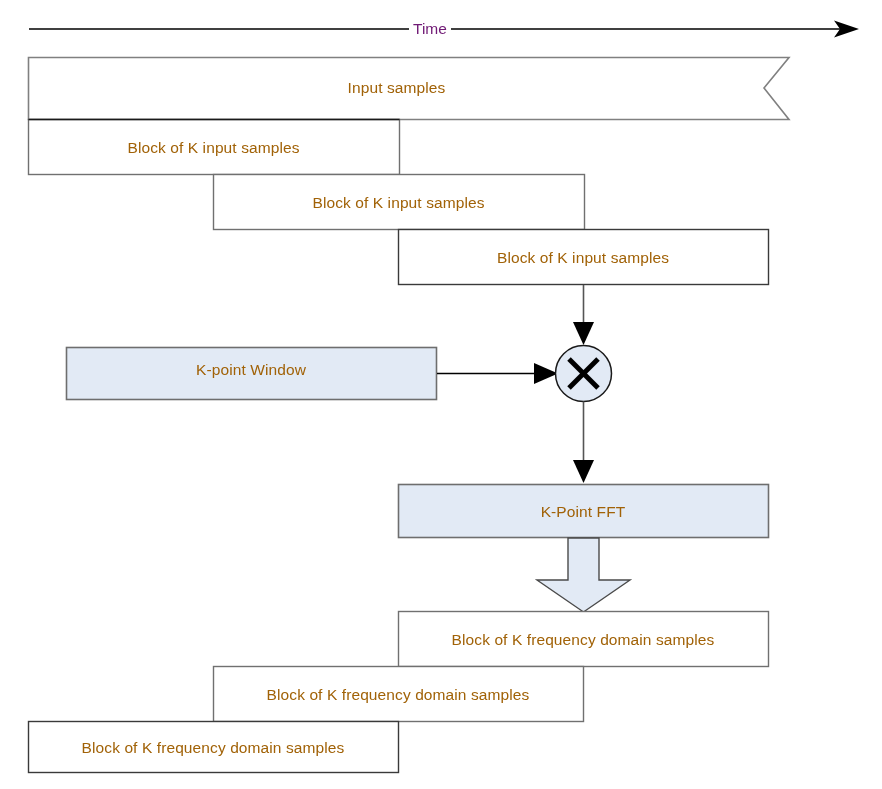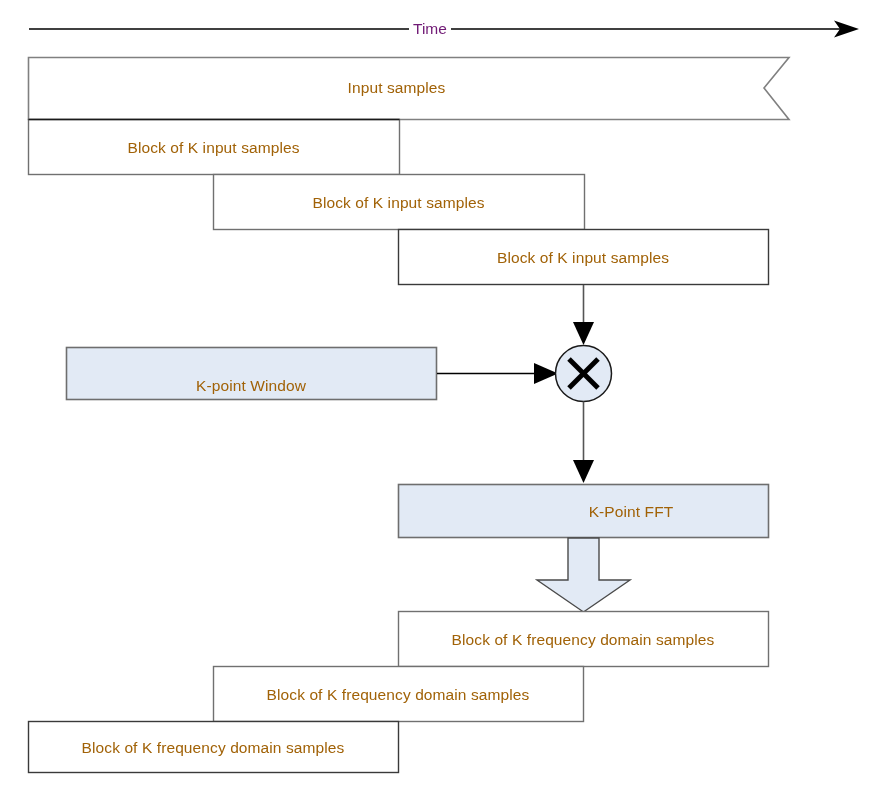--- a/index.html
+++ b/index.html
@@ -111,23 +111,23 @@
   <div class="time-lbl" style="left:409px; top:21px;">Time</div>
 
   <div class="lbl" style="left:28px; top:57px; width:737px; height:62px;">Input samples</div>
 
   <div class="lbl" style="left:28px; top:120px; width:371px; height:55px;">Block of K input samples</div>
 
   <div class="lbl" style="left:213px; top:175px; width:371px; height:55px;">Block of K input samples</div>
 
   <div class="lbl" style="left:398px; top:230px; width:370px; height:55px;">Block of K input samples</div>
 
-  <div class="lbl" style="left:66px; top:348px; width:370px; height:44px;margin-top:16px;">K-point Window</div>
+  <div class="lbl" style="left:66px; top:348px; width:370px; height:44px;">K-point Window</div>
 
-  <div class="lbl" style="left:398px; top:485px; width:370px; height:53px;margin-left:48px;">K-Point FFT</div>
+  <div class="lbl" style="left:398px; top:485px; width:370px; height:53px;">K-Point FFT</div>
 
   <div class="lbl" style="left:398px; top:612px; width:370px; height:55px;">Block of K frequency domain samples</div>
 
   <div class="lbl" style="left:213px; top:667px; width:370px; height:55px;">Block of K frequency domain samples</div>
 
   <div class="lbl" style="left:28px; top:722px; width:370px; height:51px;">Block of K frequency domain samples</div>
 
 </div>
 
 </body></html>

